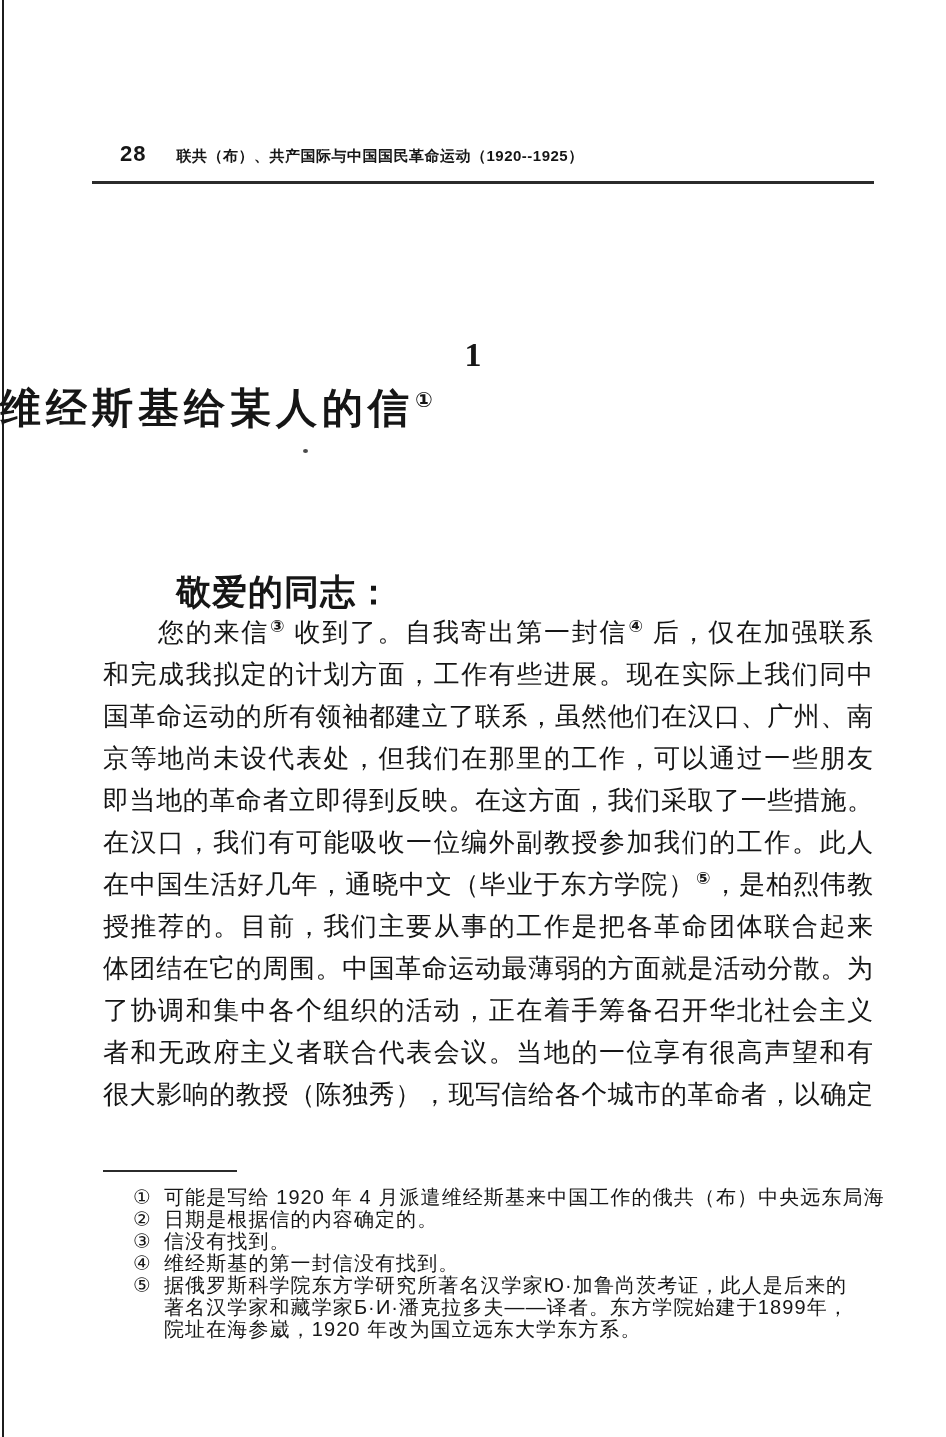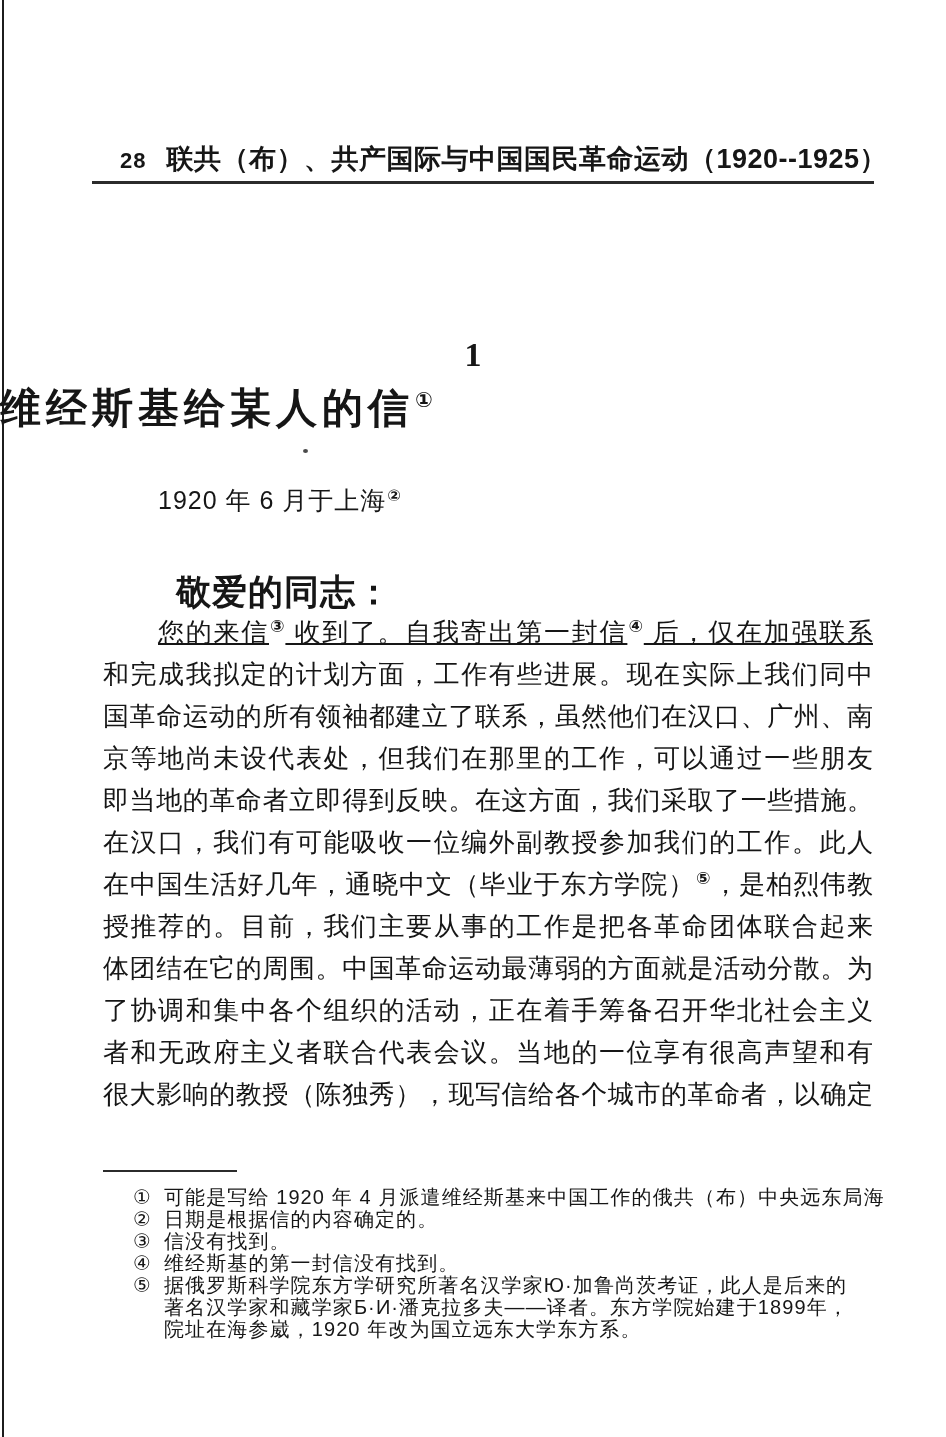--- a/index.html
+++ b/index.html
@@ -16,21 +16,21 @@
     position:absolute; left:2px; top:0;
     width:2px; height:100%;
     background:#1c1c1c;
   }
   .header {
     position:absolute; top:141px; left:120px; right:66px;
     display:flex; align-items:baseline;
     font-weight:700;
   }
   .page-number { font-size:22px; letter-spacing:1px;text-align:center; }
-  .book-title  { margin-left:20px; font-size:27px; letter-spacing:0.5px; white-space:nowrap; }
+  .book-title  { margin-left:30px; font-size:15px; letter-spacing:0.5px; white-space:nowrap; }
   .header-rule {
     position:absolute; top:181px; left:92px; width:782px; height:3px;
     background:#2b2b2b;
   }
   .chapter-number {
     position:absolute; top:336px; left:0; width:100%;
     text-align:center;
     font-family:"Liberation Serif","DejaVu Serif",serif;
     font-size:34px; font-weight:700;
   }
@@ -60,21 +60,21 @@
   .body {
     position:absolute; top:611px; left:103px; width:770px;
     font-size:26px; font-weight:500;
   }
   .body-line {
     height:42px; line-height:42px;
     text-align:justify; text-align-last:justify;
     text-justify:inter-ideograph;
     overflow:hidden;
   }
-  .body-line:first-child { padding-left:55px;text-decoration:underline; }
+  .body-line:first-child { padding-left:55px; }
   .speck {
     position:absolute; left:303px; top:449px;
     width:5px; height:4px; border-radius:50%;
     background:#4a4a4a;
   }
   .footnote-sep {
     position:absolute; top:1170px; left:103px;
     width:134px; height:2px; background:#2b2b2b;
   }
   .footnotes {
@@ -97,21 +97,20 @@
     <span class="page-number">28</span>
     <span class="book-title">联共（布）、共产国际与中国国民革命运动（1920--1925）</span>
   </div>
   <div class="header-rule"></div>
 
   <div class="chapter-number">1</div>
   <div class="chapter-title"><span>维经斯基给某人的信</span><span class="ref">①</span></div>
 
   <div class="speck"></div>
 
-  <div class="dateline"><span>1920 年 6 月于上海</span><span class="ref">②</span></div>
 
   <div class="salutation">敬爱的同志：</div>
 
   <div class="body" id="body-lines">
       <div class="body-line"><span>您的来信</span><span class="ref">③</span><span> 收到了。自我寄出第一封信</span><span class="ref">④</span><span> 后，仅在加强联系</span></div>
       <div class="body-line"><span>和完成我拟定的计划方面，工作有些进展。现在实际上我们同中</span></div>
       <div class="body-line"><span>国革命运动的所有领袖都建立了联系，虽然他们在汉口、广州、南</span></div>
       <div class="body-line"><span>京等地尚未设代表处，但我们在那里的工作，可以通过一些朋友</span></div>
       <div class="body-line"><span>即当地的革命者立即得到反映。在这方面，我们采取了一些措施。</span></div>
       <div class="body-line"><span>在汉口，我们有可能吸收一位编外副教授参加我们的工作。此人</span></div>

